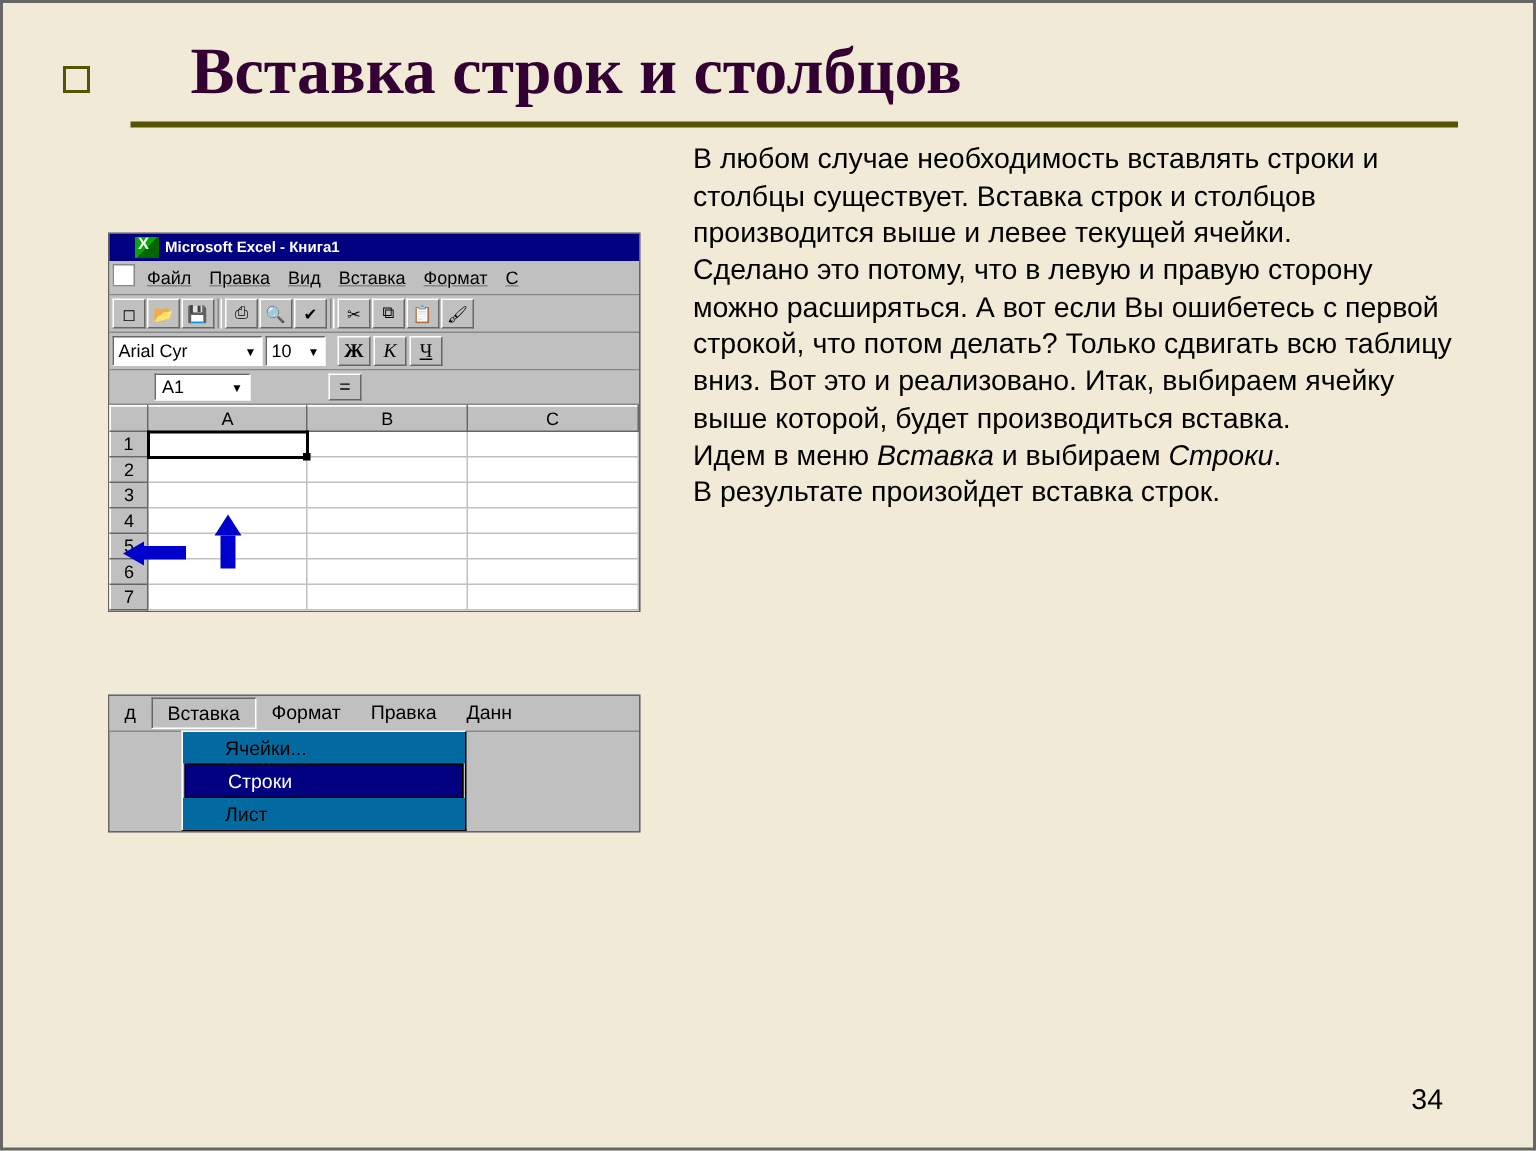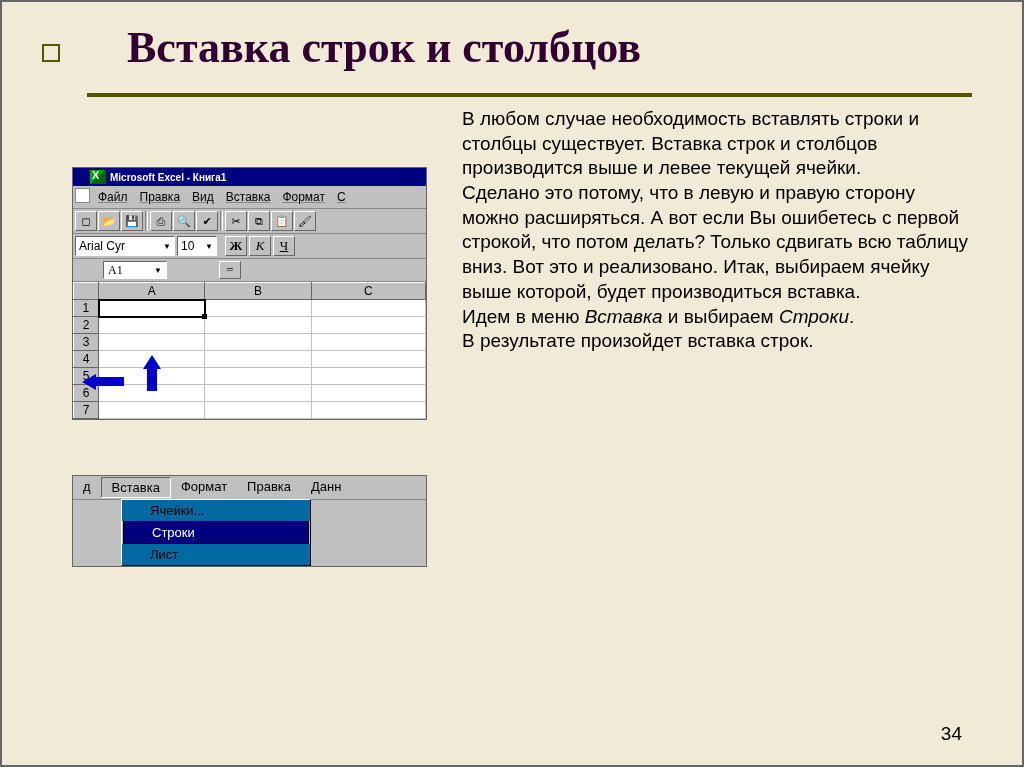--- a/index.html
+++ b/index.html
@@ -12,21 +12,21 @@
     border: 2px solid #666;
   }
   .slide {
     width: 100%;
     height: 100%;
     padding: 20px 50px;
     position: relative;
   }
   .title-block {
     border-bottom: 4px solid #555500;
-    padding-bottom: 20px;
+    padding-bottom: 8px;
     margin-bottom: 4px;
     margin-left: 35px;
   }
   .square {
     position: absolute;
     left: 40px;
     top: 42px;
     width: 18px;
     height: 18px;
     border: 2px solid #555500;
@@ -137,21 +137,20 @@
     background:#c0c0c0;display:inline-flex;align-items:center;justify-content:center;
     font-family:"Times New Roman",serif;font-size:13px;
   }
   .fb-b{font-weight:bold}
   .fb-i{font-style:italic}
   .fb-u{text-decoration:underline}
 
   .formula-bar {
     background:#c0c0c0; padding:2px; display:flex; gap:2px; align-items:center;
     border-bottom:1px solid #888;
-    font-family:Liberation Serif, serif;
   }
   .name-box {
     background:#fff; border:1px solid; border-color:#666 #fff #fff #666;
     font-size:12px; padding:1px 4px; width:64px; height:18px;
     display:flex;align-items:center;justify-content:space-between;margin-left:28px;
   }
   .eq-btn {
     width:22px;height:18px;border:1px solid;border-color:#fff #666 #666 #fff;background:#c0c0c0;
     text-align:center;font-size:13px;line-height:16px;margin-left:50px;
   }

